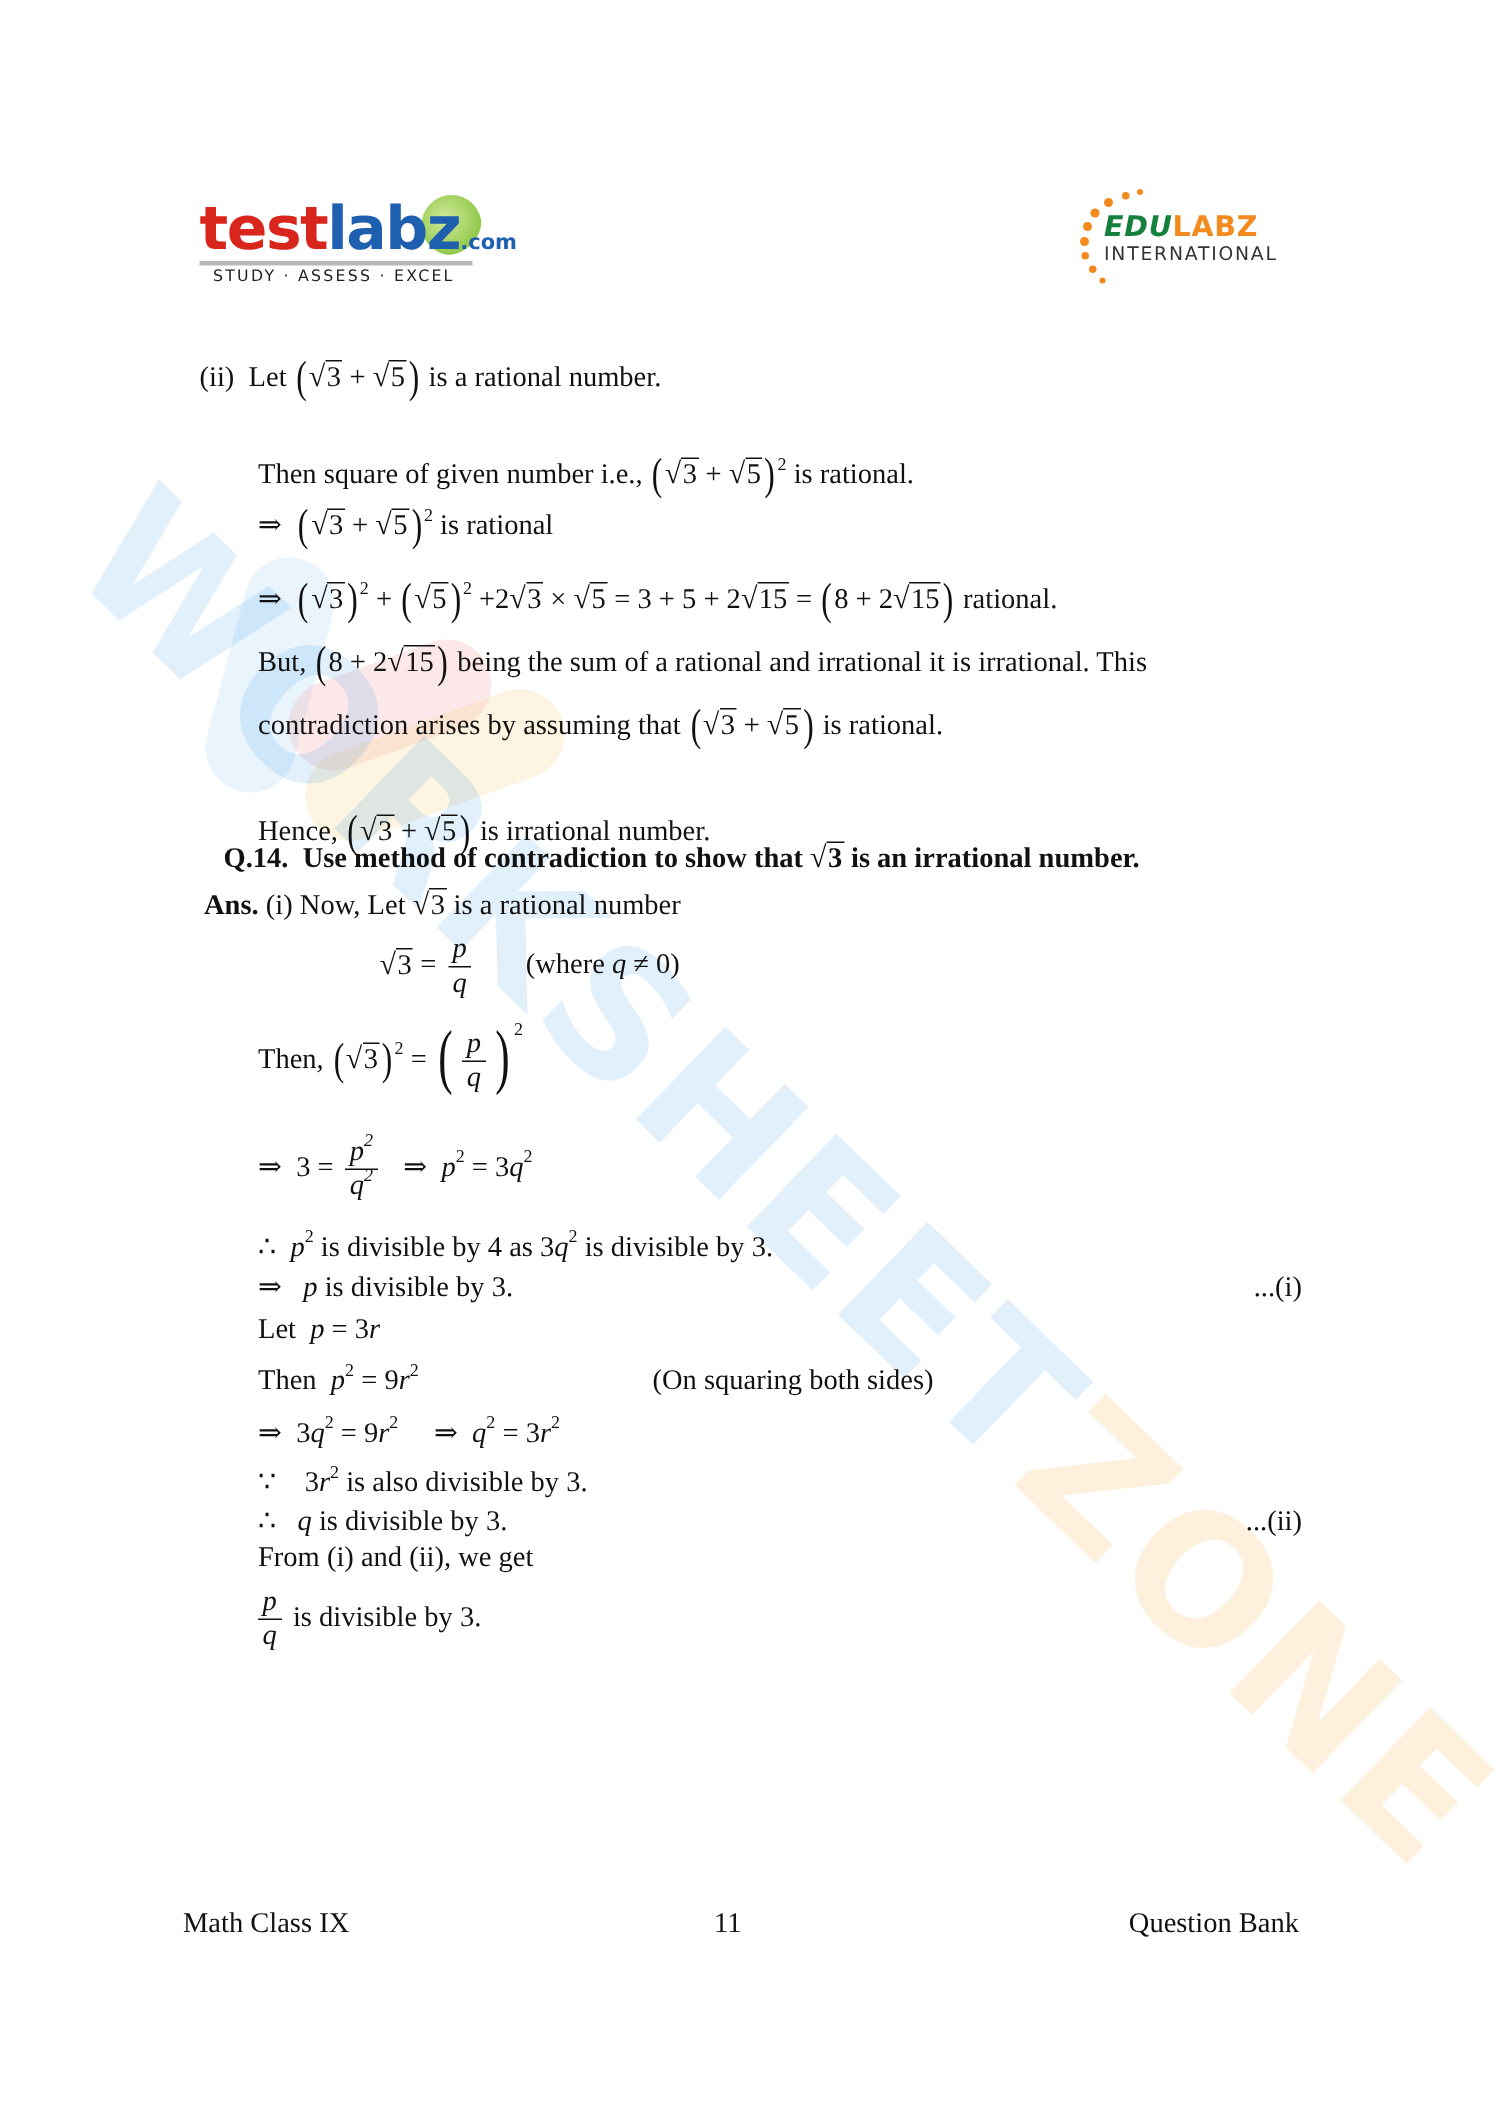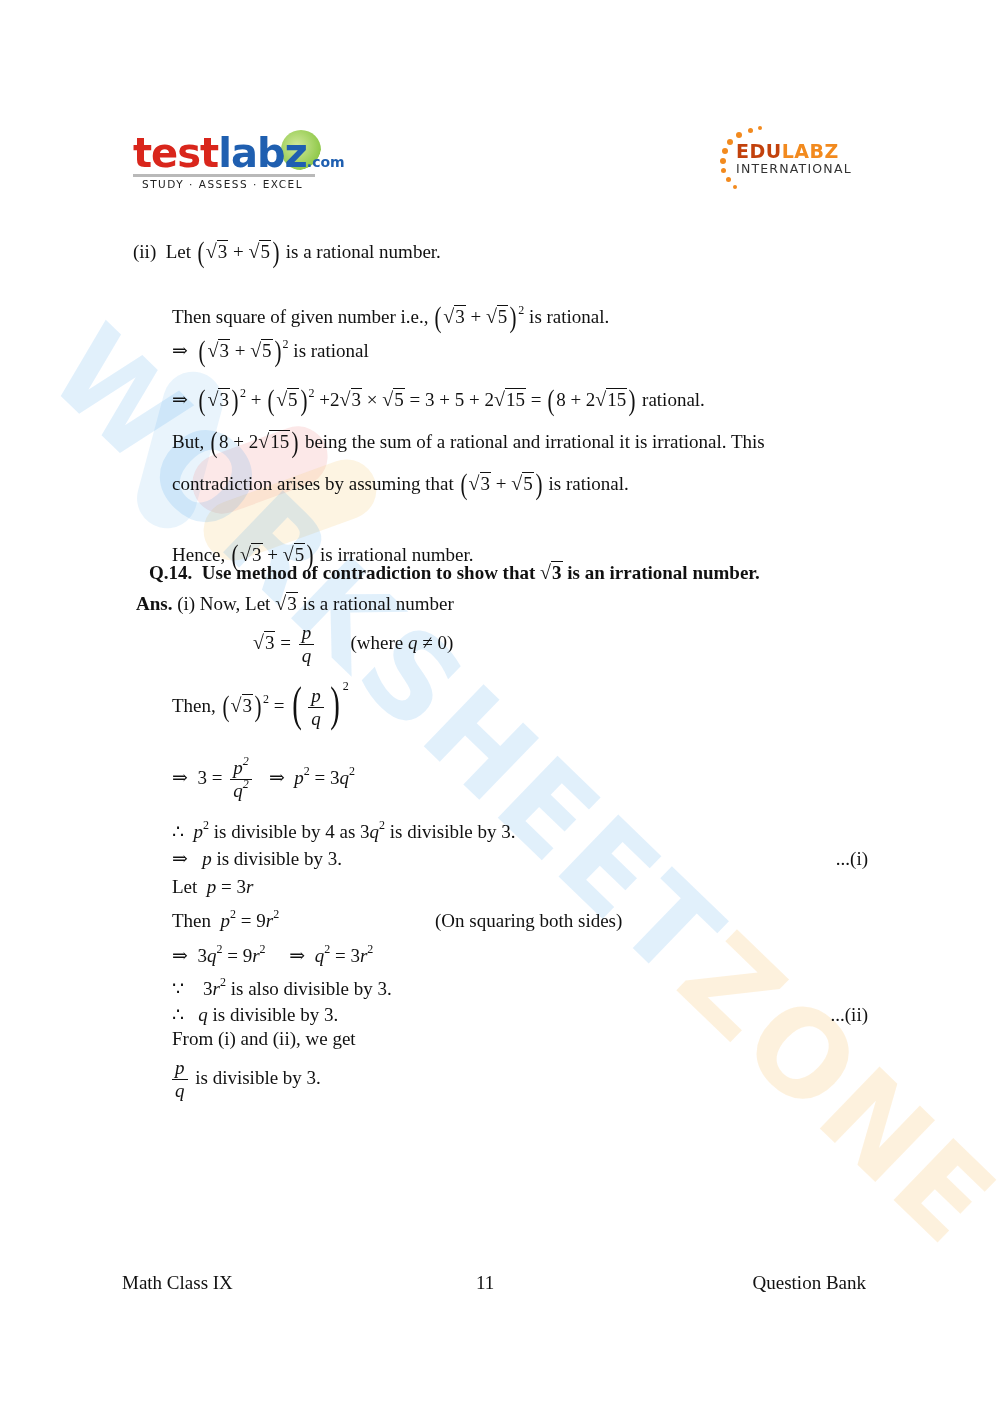--- a/index.html
+++ b/index.html
@@ -35,21 +35,21 @@
   .tl-word .labz { color: #1f5fb0; }
   .tl-word .com { color: #1f5fb0; font-size: 14px; letter-spacing: 0; }
   .tl-globe { position: absolute; left: 148px; top: 2px; width: 40px; height: 40px; border-radius: 50%;
               background: radial-gradient(circle at 40% 40%, #c9e58a, #7cbf2a 70%, rgba(124,191,42,0) 72%); opacity: 0.85; }
   .tl-rule { position: absolute; left: 0; top: 46px; width: 182px; height: 3px; background: #b9b9b9; }
   .tl-tag { position: absolute; left: 9px; top: 50px; font-family: "DejaVu Sans", sans-serif; font-size: 10.5px; letter-spacing: 1.5px; color: #222; white-space: nowrap; }
 
   .ed-logo { position: absolute; left: 718px; top: 124px; width: 160px; height: 70px; }
   .ed-dot { position: absolute; border-radius: 50%; background: #f28a1e; }
   .ed-word { position: absolute; left: 18px; top: 16px; font-family: "DejaVu Sans", sans-serif; font-weight: bold; font-size: 19px; letter-spacing: 0.5px; line-height: 22px; }
-  .ed-word .edu { color: #c2410c; }
+  .ed-word .edu { color: #15803d; font-style: italic; }
   .ed-word .labz { color: #f28a1e; }
   .ed-sub { position: absolute; left: 18px; top: 37px; font-family: "DejaVu Sans", sans-serif; font-size: 12.5px; letter-spacing: 1.2px; color: #333; }
 
   .footer { position: absolute; top: 1271px; font-size: 19px; line-height: 24px; }
   .num-right { position: absolute; right: 132px; font-size: 19px; line-height: 24px; }
 </style>
 </head>
 <body>
 
 <div class="wm-blob1"></div>

